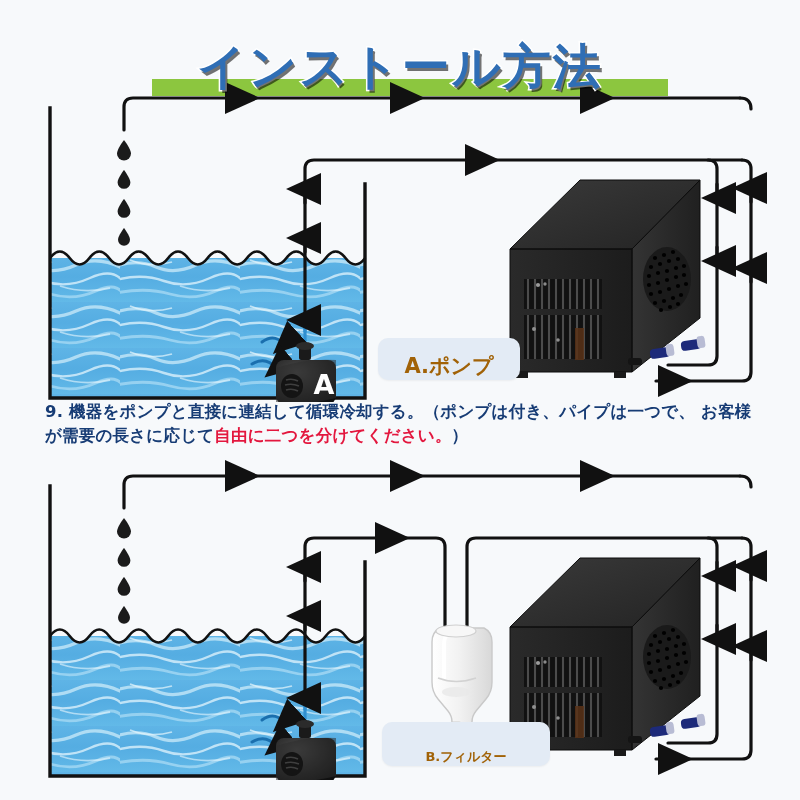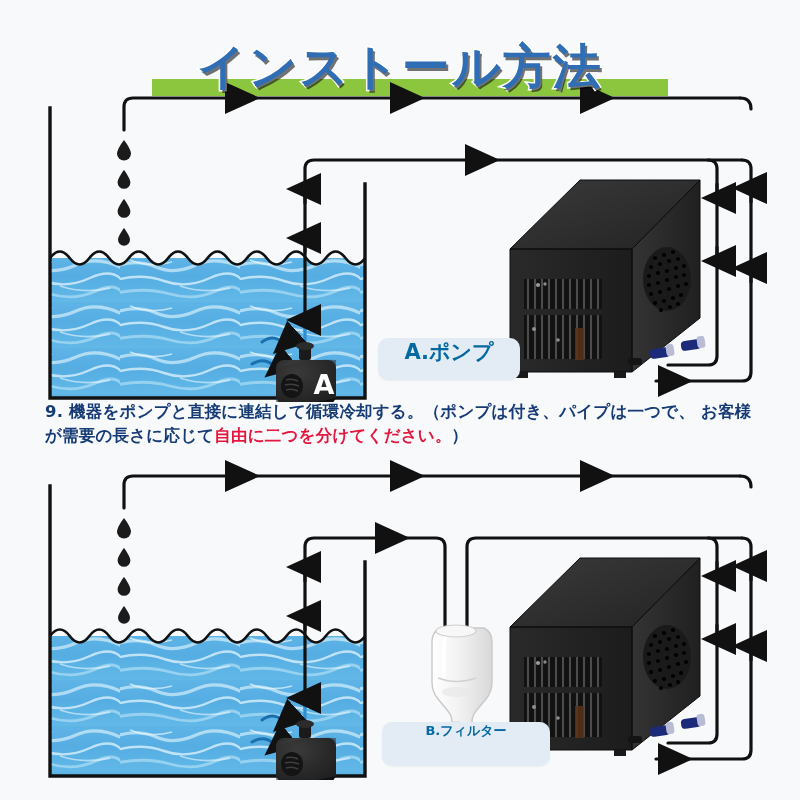--- a/index.html
+++ b/index.html
@@ -39,23 +39,23 @@
     line-height:1.45;letter-spacing:.2px;
   }
   .caption .hl{color:#e3173e;margin-top:15px;}
   #caption1{left:45px;top:400px;width:720px;}
   #caption2{left:45px;top:768px;width:720px;}
 
   
   .pill{
     position:absolute;
     background:#e3ebf5;border-radius:10px;
-    display:flex;align-items:flex-start;justify-content:center;
+    display:flex;align-items:flex-end;justify-content:center;
     font-family:"DejaVu Sans","Liberation Sans",sans-serif;
-    font-weight:bold;color:#0369a1;
+    font-weight:bold;color:#a16207;
     box-shadow:0 1px 2px rgba(0,0,0,0.05);
   }
   #pill-a{left:378px;top:338px;width:142px;height:42px;font-size:21px;}
   #pill-b{left:382px;top:722px;width:168px;height:44px;font-size:13px;}
 
   
   .diagram{position:absolute;left:0;}
   #diagram1{top:72px;}
   #diagram2{top:450px;}
 </style>

